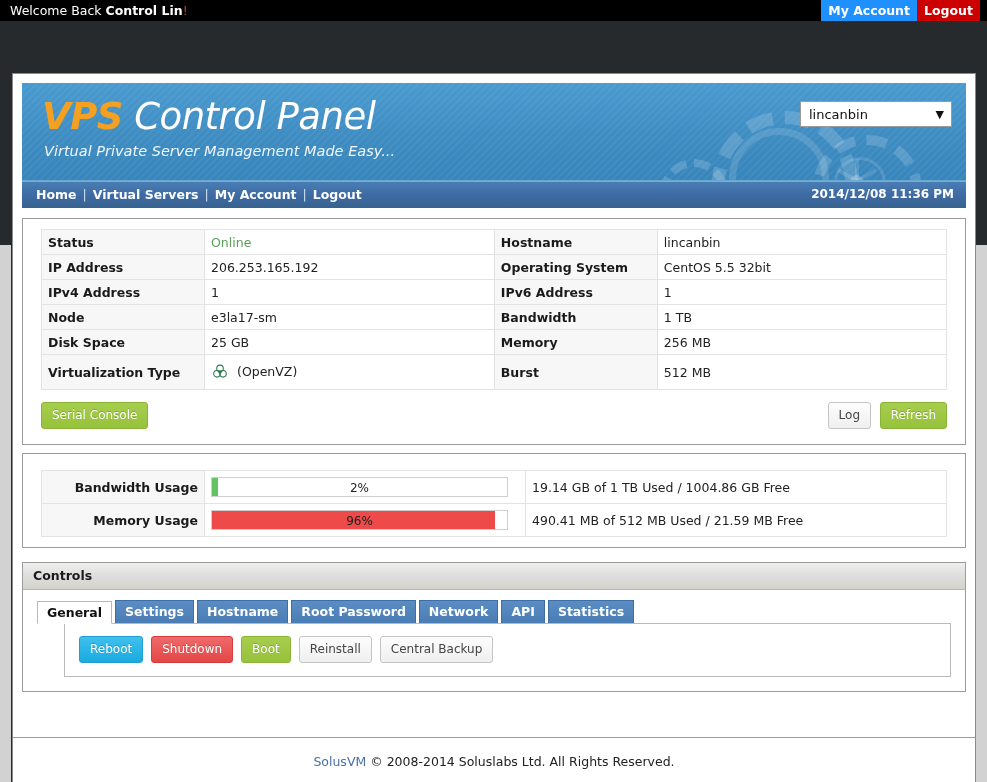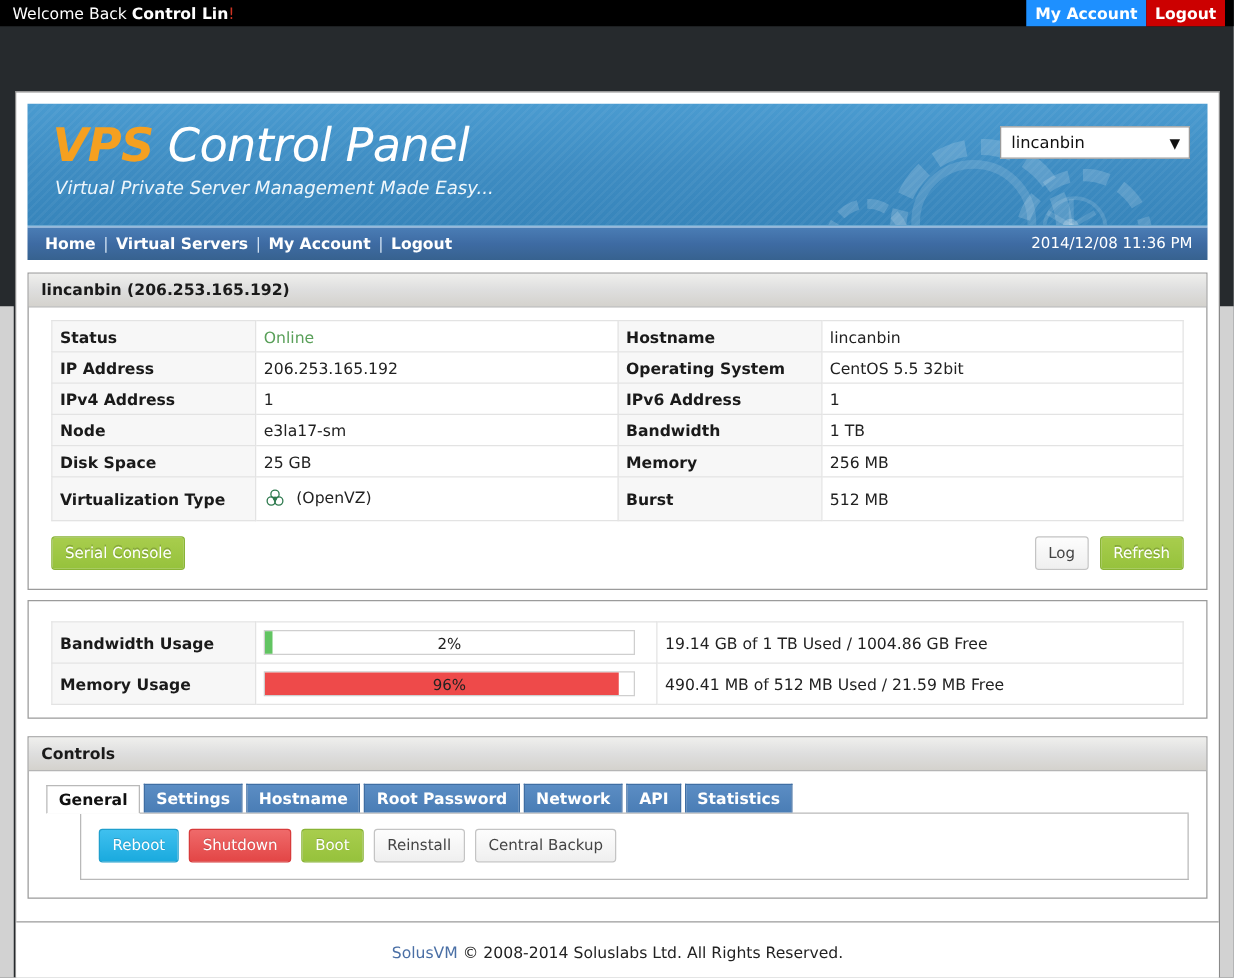--- a/index.html
+++ b/index.html
@@ -209,20 +209,21 @@
     text-decoration: none;
     cursor: pointer;
   }
   #navlinks .sep { color: #cfe0f2; padding: 0 6px; font-weight: normal; }
   #datetime {
     position: absolute;
     right: 12px; top: 5px;
     font-size: 12px;
     color: #ffffff;
     white-space: nowrap;
+    font-weight: bold;
   }
 
   
   .box {
     margin: 10px 9px 0 9px;
     border: 1px solid #9b9b9b;
     background: #ffffff;
   }
   .box-head {
     height: 26px;
@@ -315,21 +316,21 @@
     font-size: 12.5px;
     margin-top: 6px;
   }
   table.usage td {
     border: 1px solid #e3e3e3;
     padding: 5px 6px;
     height: 22px;
     vertical-align: middle;
   }
   table.usage td.ulbl {
-    text-align: left;
+    text-align: right;
     font-weight: bold;
     color: #1a1a1a;
     background: #f7f7f7;
     width: 150px;
     white-space: nowrap;
   }
   table.usage td.ubar { width: 308px; background: #ffffff; }
   table.usage td.utext { color: #222; background: #ffffff; white-space: nowrap; }
   .prog {
     position: relative;
@@ -446,21 +447,20 @@
   </div>
 
   <div id="navbar">
     <div id="navlinks">
       <a>Home</a><span class="sep">|</span><a>Virtual Servers</a><span class="sep">|</span><a>My Account</a><span class="sep">|</span><a>Logout</a>
     </div>
     <div id="datetime">2014/12/08 11:36 PM</div>
   </div>
 
   <div class="box">
-    <div class="box-head">lincanbin (206.253.165.192)</div>
     <div class="box-body">
 
       <table class="info">
         <tbody>
             <tr>
           <td class="lbl">Status</td>
           <td class="val status-online">Online</td>
           <td class="lbl">Hostname</td>
           <td class="val">lincanbin</td>
         </tr>

